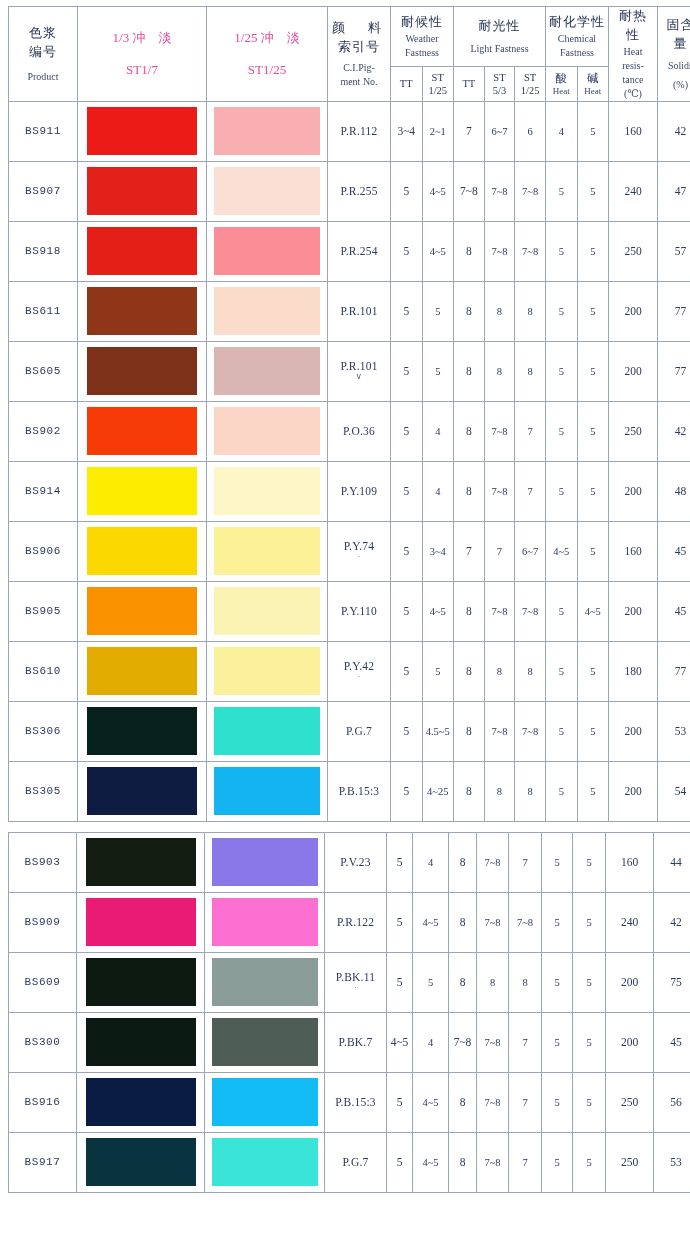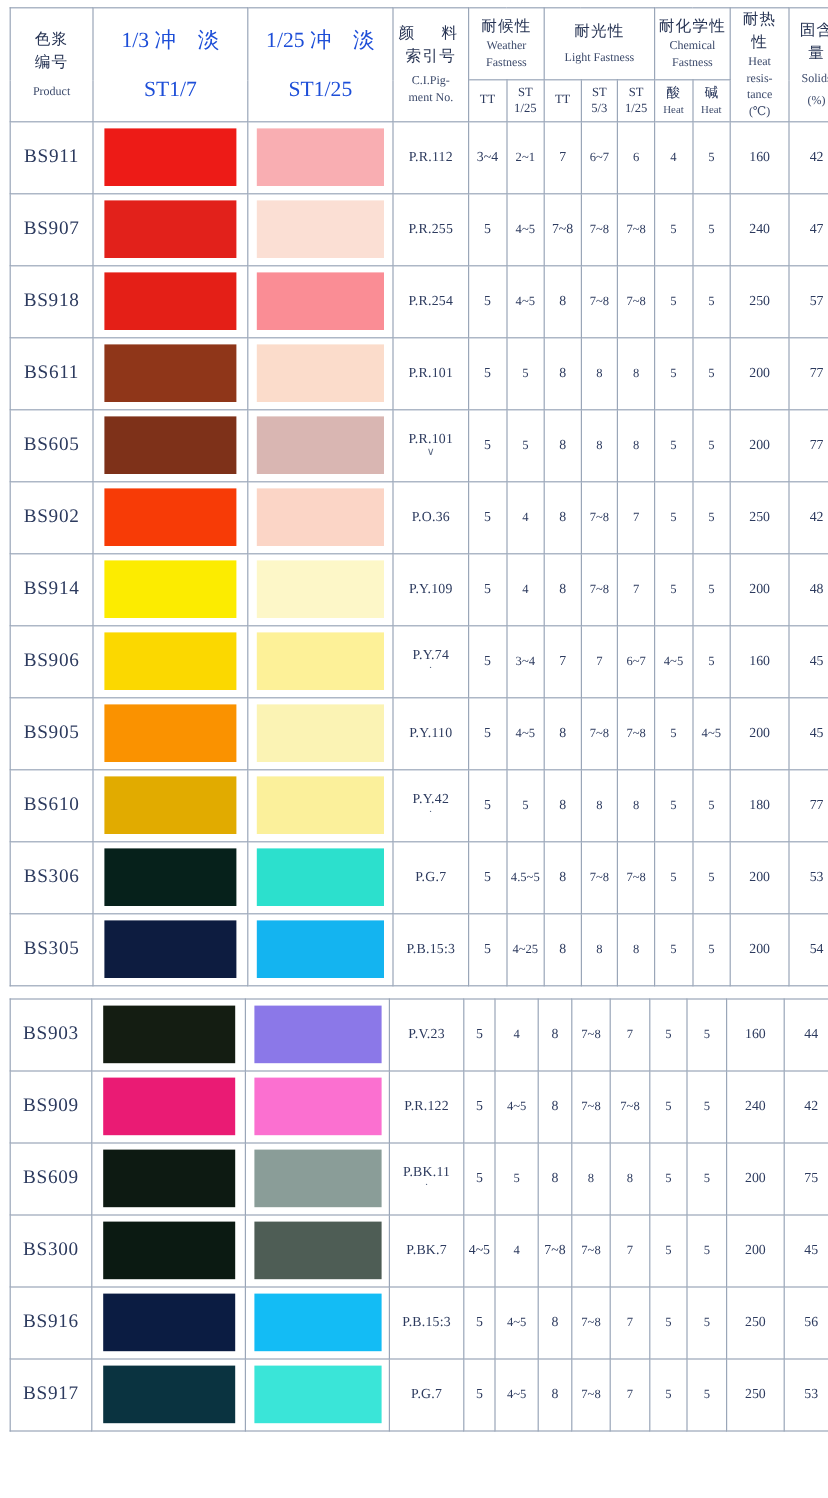--- a/index.html
+++ b/index.html
@@ -48,42 +48,42 @@
     color: #263353;
   }
   .hdr-cn.wide { letter-spacing: 5px; }
   .hdr-en {
     font-size: 10px;
     line-height: 1.4;
     display: block;
     color: #3c4a6b;
   }
   .hdr-mid {
-    font-size: 18px;
+    font-size: 13px;
     line-height: 1.7;
     display: block;
-    color: #1d4ed8;
+    color: #ec4899;
   }
   .hdr-cell { padding: 5px 1px; }
   .hdr-sub {
     font-size: 10.5px;
     line-height: 1.25;
     padding: 3px 0 4px 0;
   }
   .hdr-sub .cn { font-size: 11.5px; display:block; }
   .hdr-sub .en { font-size: 9px; display:block; color:#3c4a6b; }
   .hdr-sub .l1 { display: block; }
   .hdr-sub .l2 { display: block; }
 
   
   tr.data-row { height: 60px; }
   .prod {
-    font-size: 16px;
+    font-size: 11px;
     letter-spacing: 0.6px;
-    font-family: Liberation Serif, serif;
+    font-family: Liberation Mono, monospace;
   }
   .swatch-cell { padding: 0; }
   .swatch {
     width: 110px;
     height: 48px;
     margin: 0 auto;
     display: block;
   }
   .swatch.narrow { width: 106px; }
   .pig {

